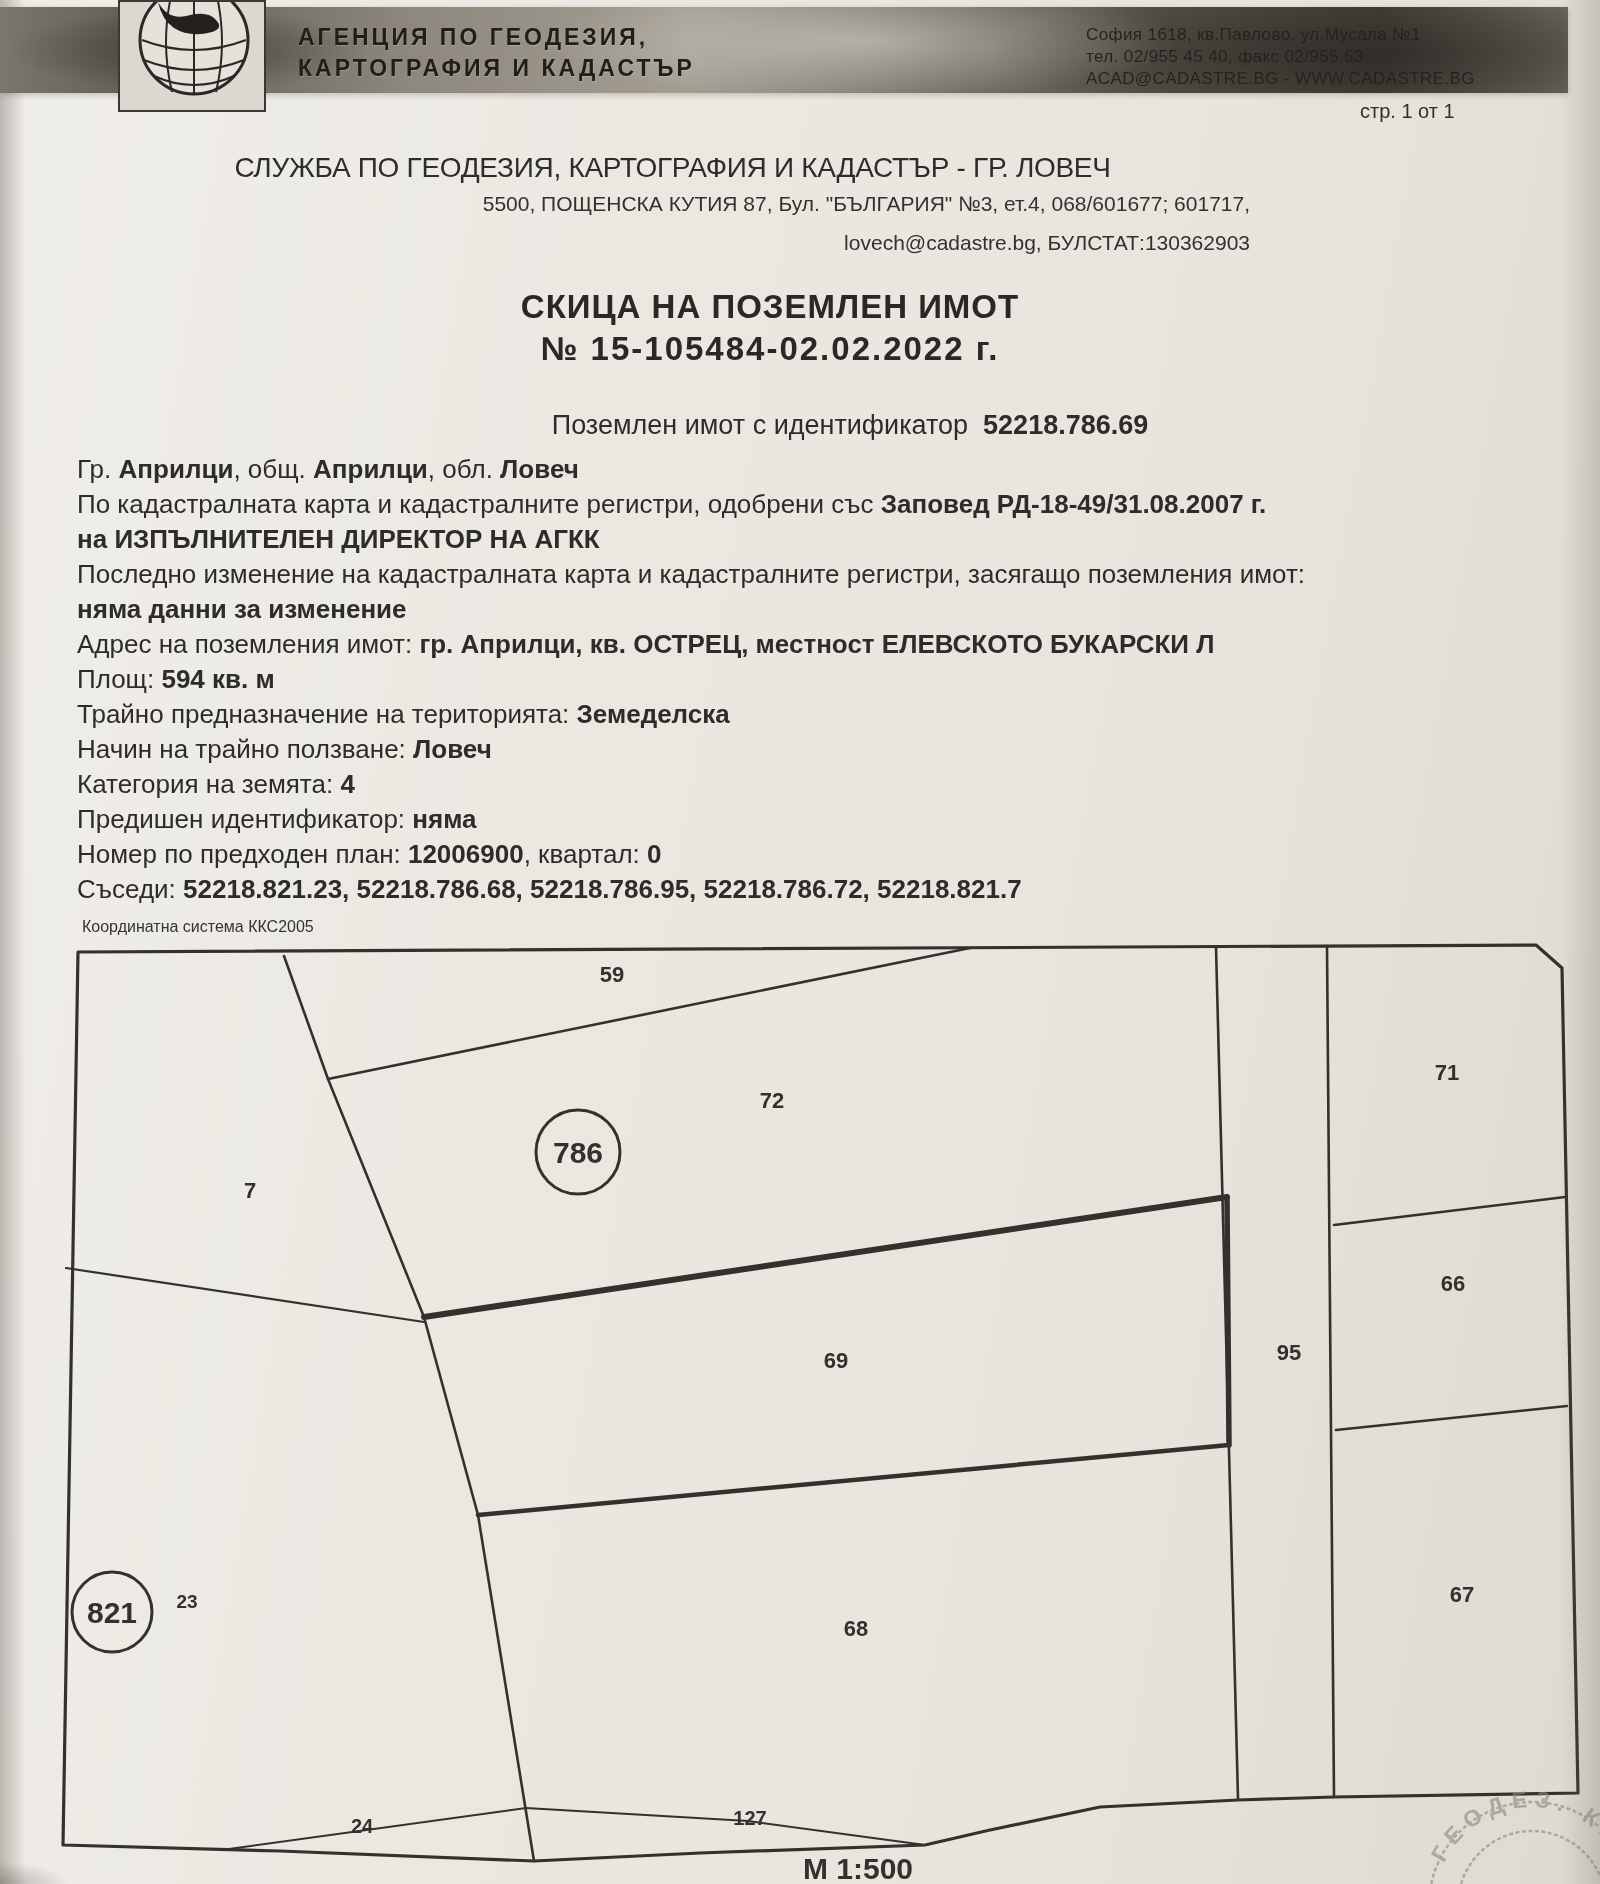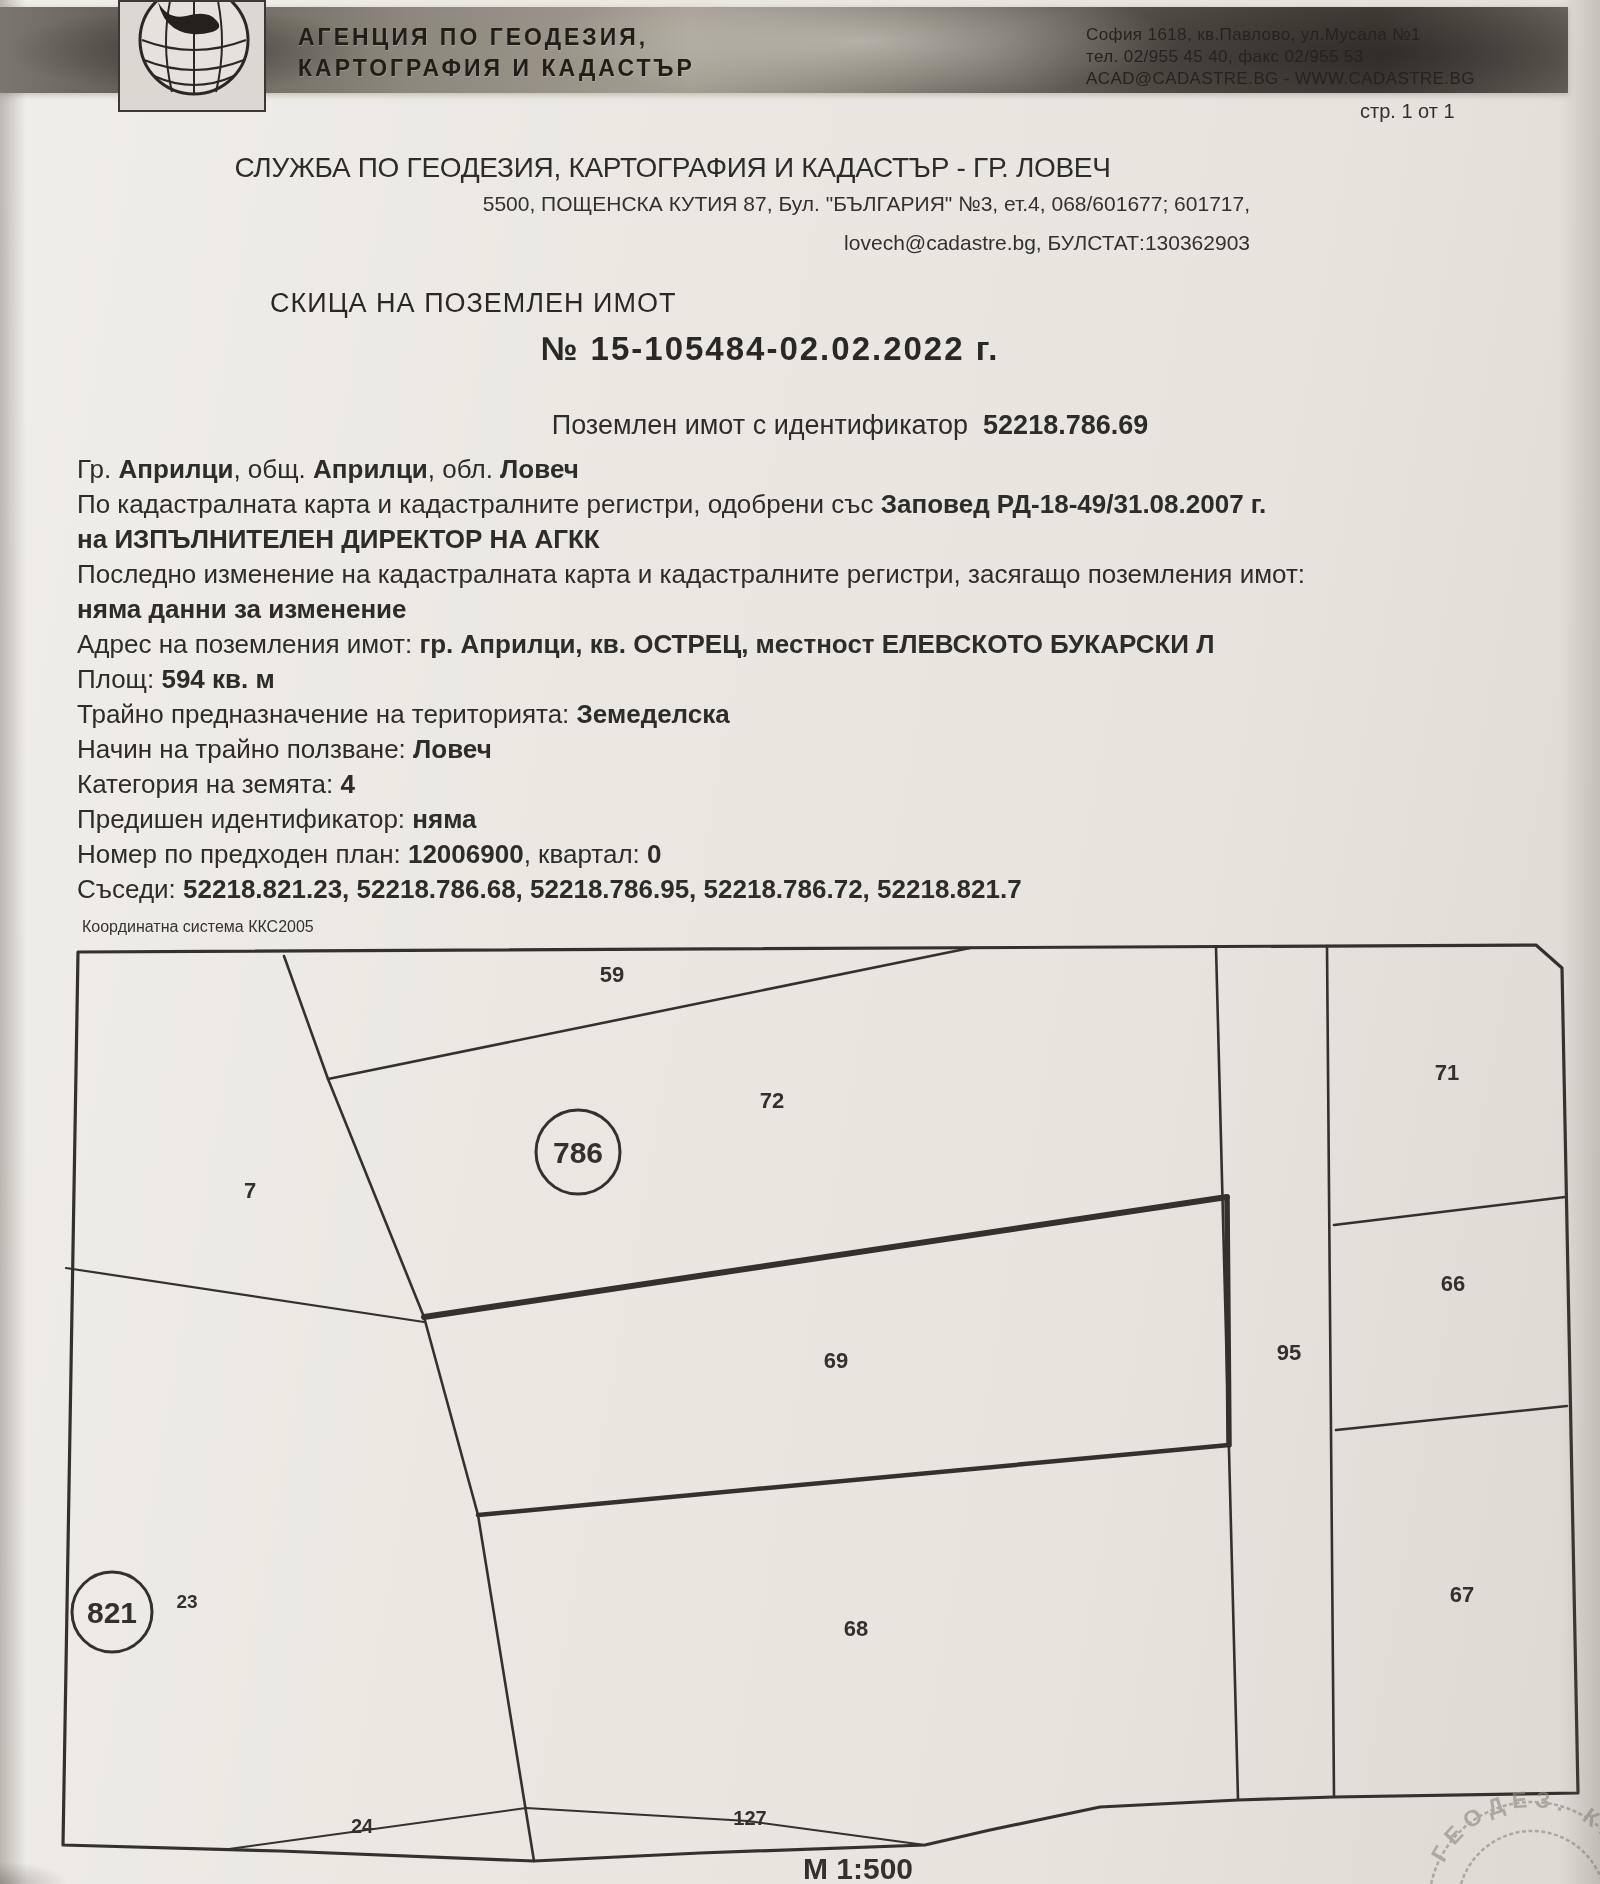--- a/index.html
+++ b/index.html
@@ -40,22 +40,22 @@
   .logo-box{
     position:absolute; left:118px; top:0; width:148px; height:112px;
     background:#dcd8d1; border:2px solid #3b3833; box-sizing:border-box; overflow:hidden;
   }
   .page-label{ position:absolute; left:1360px; top:100px; width:180px; font-size:20px; color:#33302c; }
   
   .office-title{ position:absolute; left:95px;  top:152px; width:1155px; text-align:center;
     font-size:28px; letter-spacing:-.3px; color:#2e2c28; }
   .office-addr1{ position:absolute; left:95px; top:192px; width:1155px; text-align:right; font-size:21px; color:#33312d;}
   .office-addr2{ position:absolute; left:95px; top:231px; width:1155px; text-align:right; font-size:21px; color:#33312d;}
-  .doc-title { position:absolute; left:270px; top:288px; width:1000px; text-align:left;
-    font-size:27px; font-weight:normal; letter-spacing:1px; color:#2a2824;}
+  .doc-title { position:absolute; left:270px; top:288px; width:1000px; text-align:center;
+    font-size:33px; font-weight:bold; letter-spacing:1px; color:#2a2824;}
   .doc-number{ position:absolute; left:270px; top:330px; width:1000px; text-align:center;
     font-size:33px; font-weight:bold; letter-spacing:2px; color:#2a2824;}
   .prop-id{ position:absolute; left:350px; top:410px; width:1000px; text-align:center; font-size:27px; color:#2e2c28;}
   .prop-id .b{font-weight:bold;}
   
   #property-lines{ position:absolute; left:77px; top:452px; width:1460px; font-size:26px; line-height:35px; color:#2e2c28;}
   .pline{white-space:nowrap;}
   .pline .b{font-weight:bold;}
   
   .coord-system{ position:absolute; left:82px; top:918px; font-size:16px; color:#35332f;}

